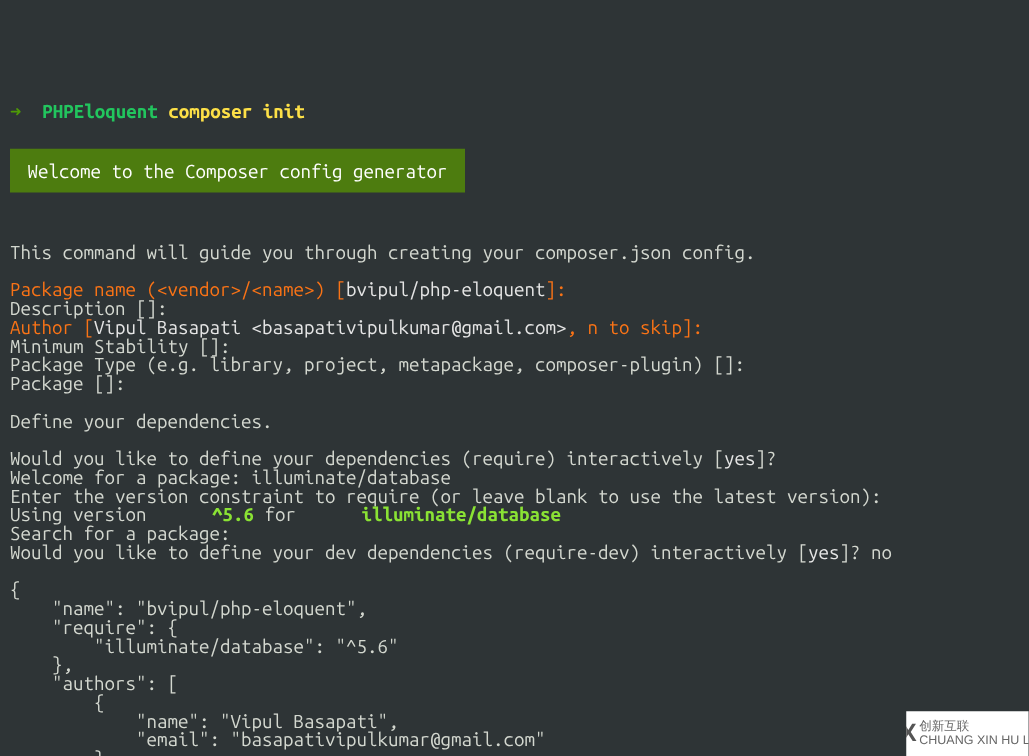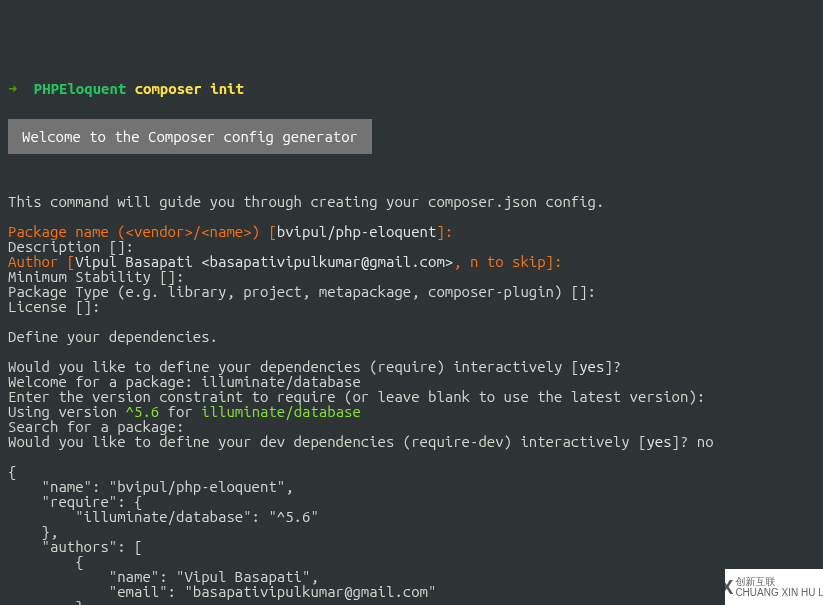--- a/index.html
+++ b/index.html
@@ -14,30 +14,30 @@
     position: relative;
     overflow: hidden;
     white-space: pre;
   }
   .terminal { padding: 6px 8px; }
   .prompt-arrow { color: #4e9a06; font-weight: bold; }
   .prompt-dir { color: #22c55e; font-weight: bold; }
   .cmd { color: #fde047; font-weight: bold; }
   .welcome {
     display: inline-block;
-    background: #737373;
+    background: #4d7c0f;
     color: #ffffff;
     padding: 10px 14px;
     margin: 8px 0 10px 0;
     white-space: pre;
   }
   .cyan { color: #e5e5e5; }
   .green { color: #8ae234; }
   .white { color: #f97316; }
-  .bold { font-weight: normal; }
+  .bold { font-weight: bold; margin-left: 44px; }
   .logo {
     position: absolute;
     right: 0;
     bottom: 0;
     width: 98px;
     height: 36px;
     background: #ffffff;
     color: #888;
     font-family: sans-serif;
     font-size: 11px;
@@ -66,21 +66,21 @@
 <span class="welcome">Welcome to the Composer config generator</span>
 
 
 <span>This command will guide you through creating your composer.json config.</span>
 
 <span class="white">Package name (&lt;vendor&gt;/&lt;name&gt;) [</span><span class="cyan">bvipul/php-eloquent</span><span class="white">]:</span>
 <span>Description []:</span>
 <span class="white">Author [</span><span class="cyan">Vipul Basapati &lt;basapativipulkumar@gmail.com&gt;</span><span class="white">, n to skip]:</span>
 <span>Minimum Stability []:</span>
 <span>Package Type (e.g. library, project, metapackage, composer-plugin) []:</span>
-<span>License []:</span>
+<span>Package []:</span>
 
 <span>Define your dependencies.</span>
 
 <span>Would you like to define your dependencies (require) interactively [</span><span class="cyan">yes</span><span>]?</span>
 <span>Welcome for a package: illuminate/database</span>
 <span>Enter the version constraint to require (or leave blank to use the latest version):</span>
 <span>Using version </span><span class="green bold">^5.6</span><span> for </span><span class="green bold">illuminate/database</span>
 <span>Search for a package:</span>
 <span>Would you like to define your dev dependencies (require-dev) interactively [</span><span class="cyan">yes</span><span>]? no</span>
 

